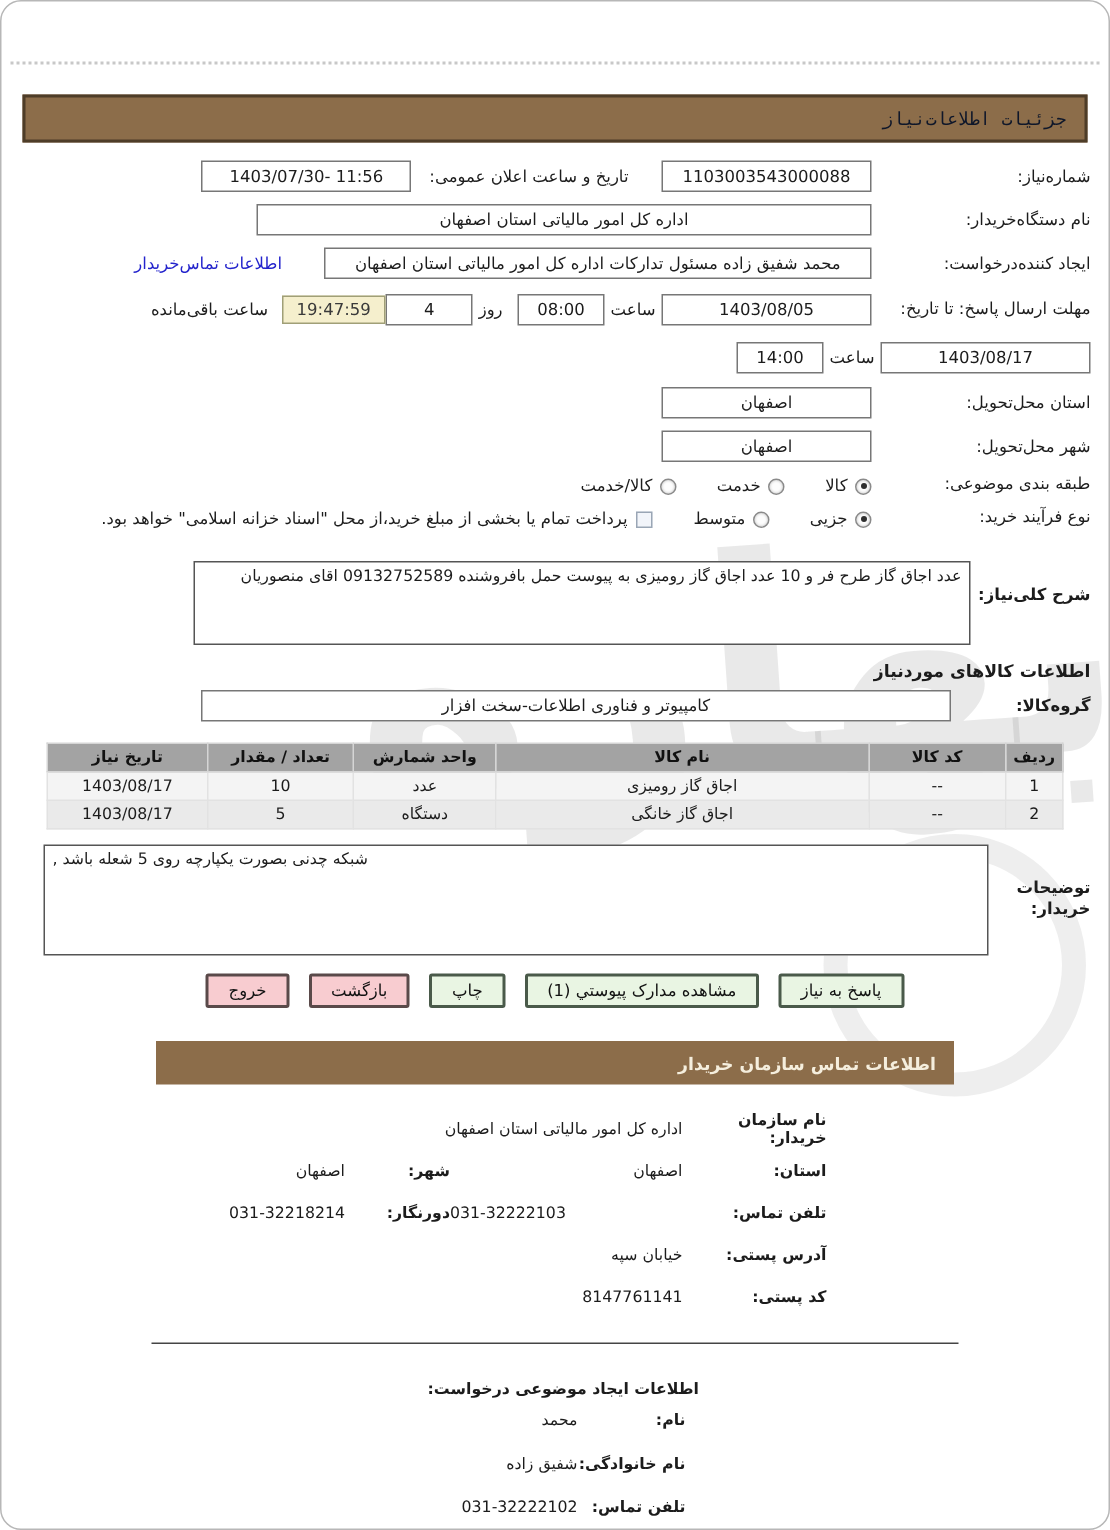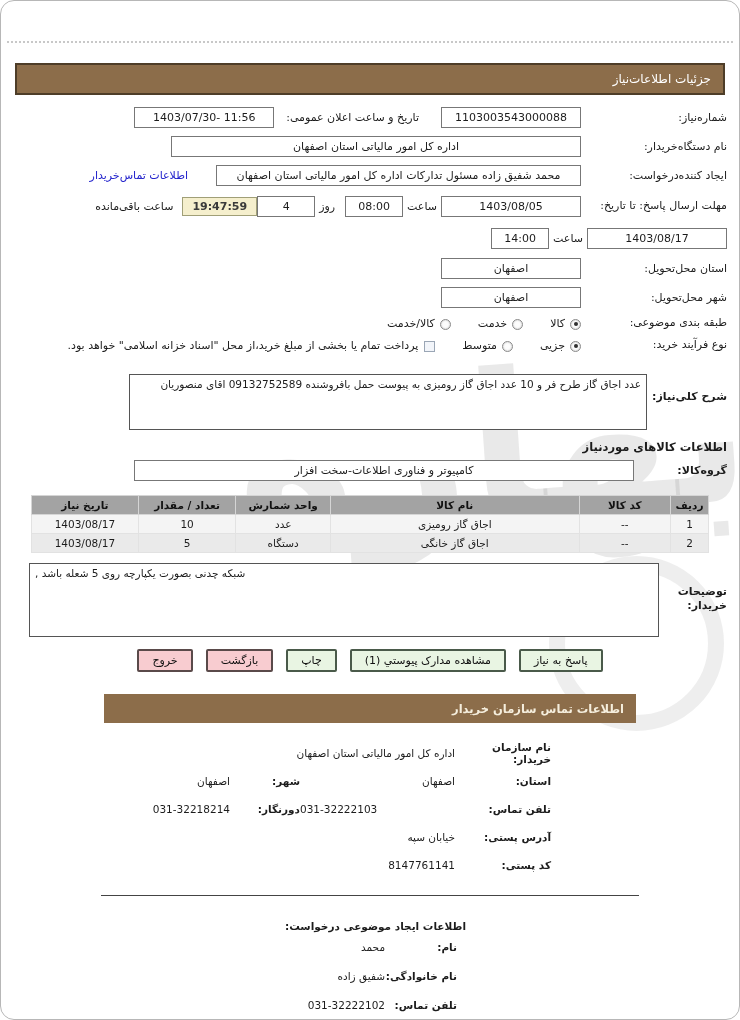--- a/index.html
+++ b/index.html
@@ -15,22 +15,22 @@
     font-size:200px; font-weight:bold; color:rgba(120,120,120,0.16);
     transform:rotate(-4deg); white-space:nowrap; pointer-events:none; letter-spacing:18px;
   }
   .wm-ring {
     position:absolute; top:555px; left:548px; width:175px; height:175px;
     border:16px solid rgba(120,120,120,0.13); border-radius:50%; z-index:0; pointer-events:none;
   }
   .dotted { position:absolute; top:40px; left:6px; right:6px; border-top:2px dotted #c8c8c8; }
   .bar1 {
     position:relative; z-index:2; margin:62px 14px 0; height:32px;
-    background:#8c6d4a; border:2px solid #4e3d28; color:#ffffff;
-    display:flex; align-items:center; padding:0 12px; font-size:12px;
+    background:#8c6d4a; border:2px solid #4e3d28; color:#0f172a;
+    display:flex; align-items:center; padding:0 12px; font-size:12px;font-family:Liberation Mono, monospace;
   }
   .bar2 {
     position:relative; z-index:2; margin:22px auto 0; width:532px; height:29px;
     background:#8c6d4a; color:#f5eedd; font-weight:bold;
     display:flex; align-items:center; padding:0 12px; font-size:11.5px;
   }
   .form { position:relative; z-index:1; margin-top:8px; }
   .frow { display:flex; align-items:center; min-height:29px; padding-right:12px; font-size:11px; position:relative; z-index:1; }
   .flabel { width:146px; flex-shrink:0; line-height:1.25; }
   .flabel.b, .b { font-weight:bold; }
@@ -41,21 +41,21 @@
     font-size:11px; flex-shrink:0;
   }
   .w140{width:140px} .w410{width:410px} .w365{width:365px} .w58{width:58px} .w500{width:500px}
   .ltr { direction:ltr; unicode-bidi:isolate; }
   .link { color:#2323cc; font-size:11px; margin-right:28px; cursor:pointer; }
   .mini { margin:0 4px; }
   .day-lbl { margin:0 10px 0 4px; }
   .qty { margin-left:24px; }
   .timer {
     background:#f5efcd; border:1px solid #a09f77; color:#3a3a3a;
-    font-size:11px; padding:2px 9px; margin-left:5px; font-weight:bold;
+    font-size:11px; padding:2px 9px; margin-left:5px; font-weight:normal;
   }
   .opt { display:flex; align-items:flex-end; margin-left:27px; }
   .radio { width:11px; height:11px; border:1px solid #8a8a8a; border-radius:50%; background:#fdfdfd; margin-left:5px; position:relative; box-shadow:inset 0 0 2px #bbb; flex-shrink:0; }
   .radio.on::after { content:""; position:absolute; inset:2.5px; background:#2f2f2f; border-radius:50%; }
   .cb { width:11px; height:11px; border:1px solid #9aa6b5; background:#f2f5fa; margin-left:6px; flex-shrink:0; }
   .tbox {
     border:1px solid #555; background:#fff; width:518px; height:56px;
     font-size:10.5px; padding:2px 5px; line-height:1.45; overflow:hidden;
   }
   .tbox.notes { width:630px; height:74px; direction:ltr; text-align:left; }

